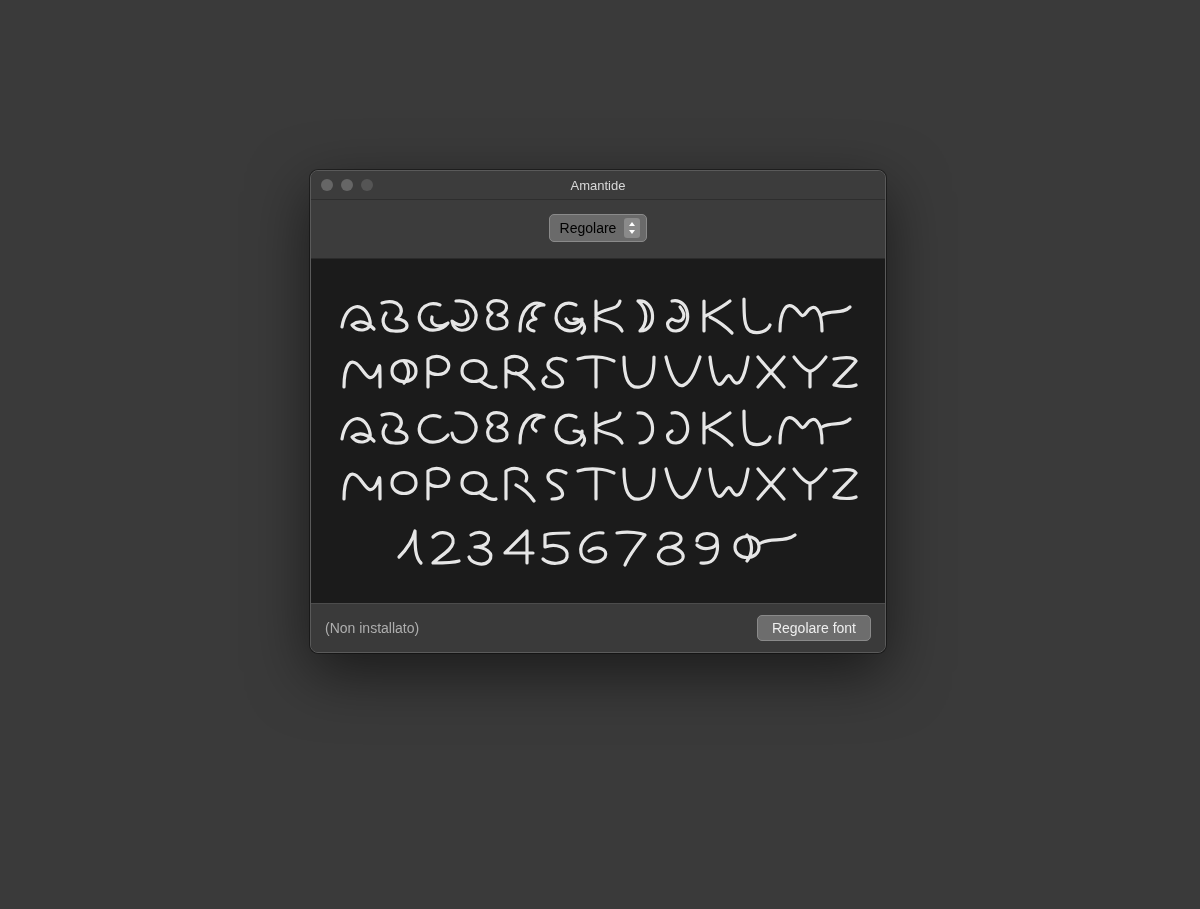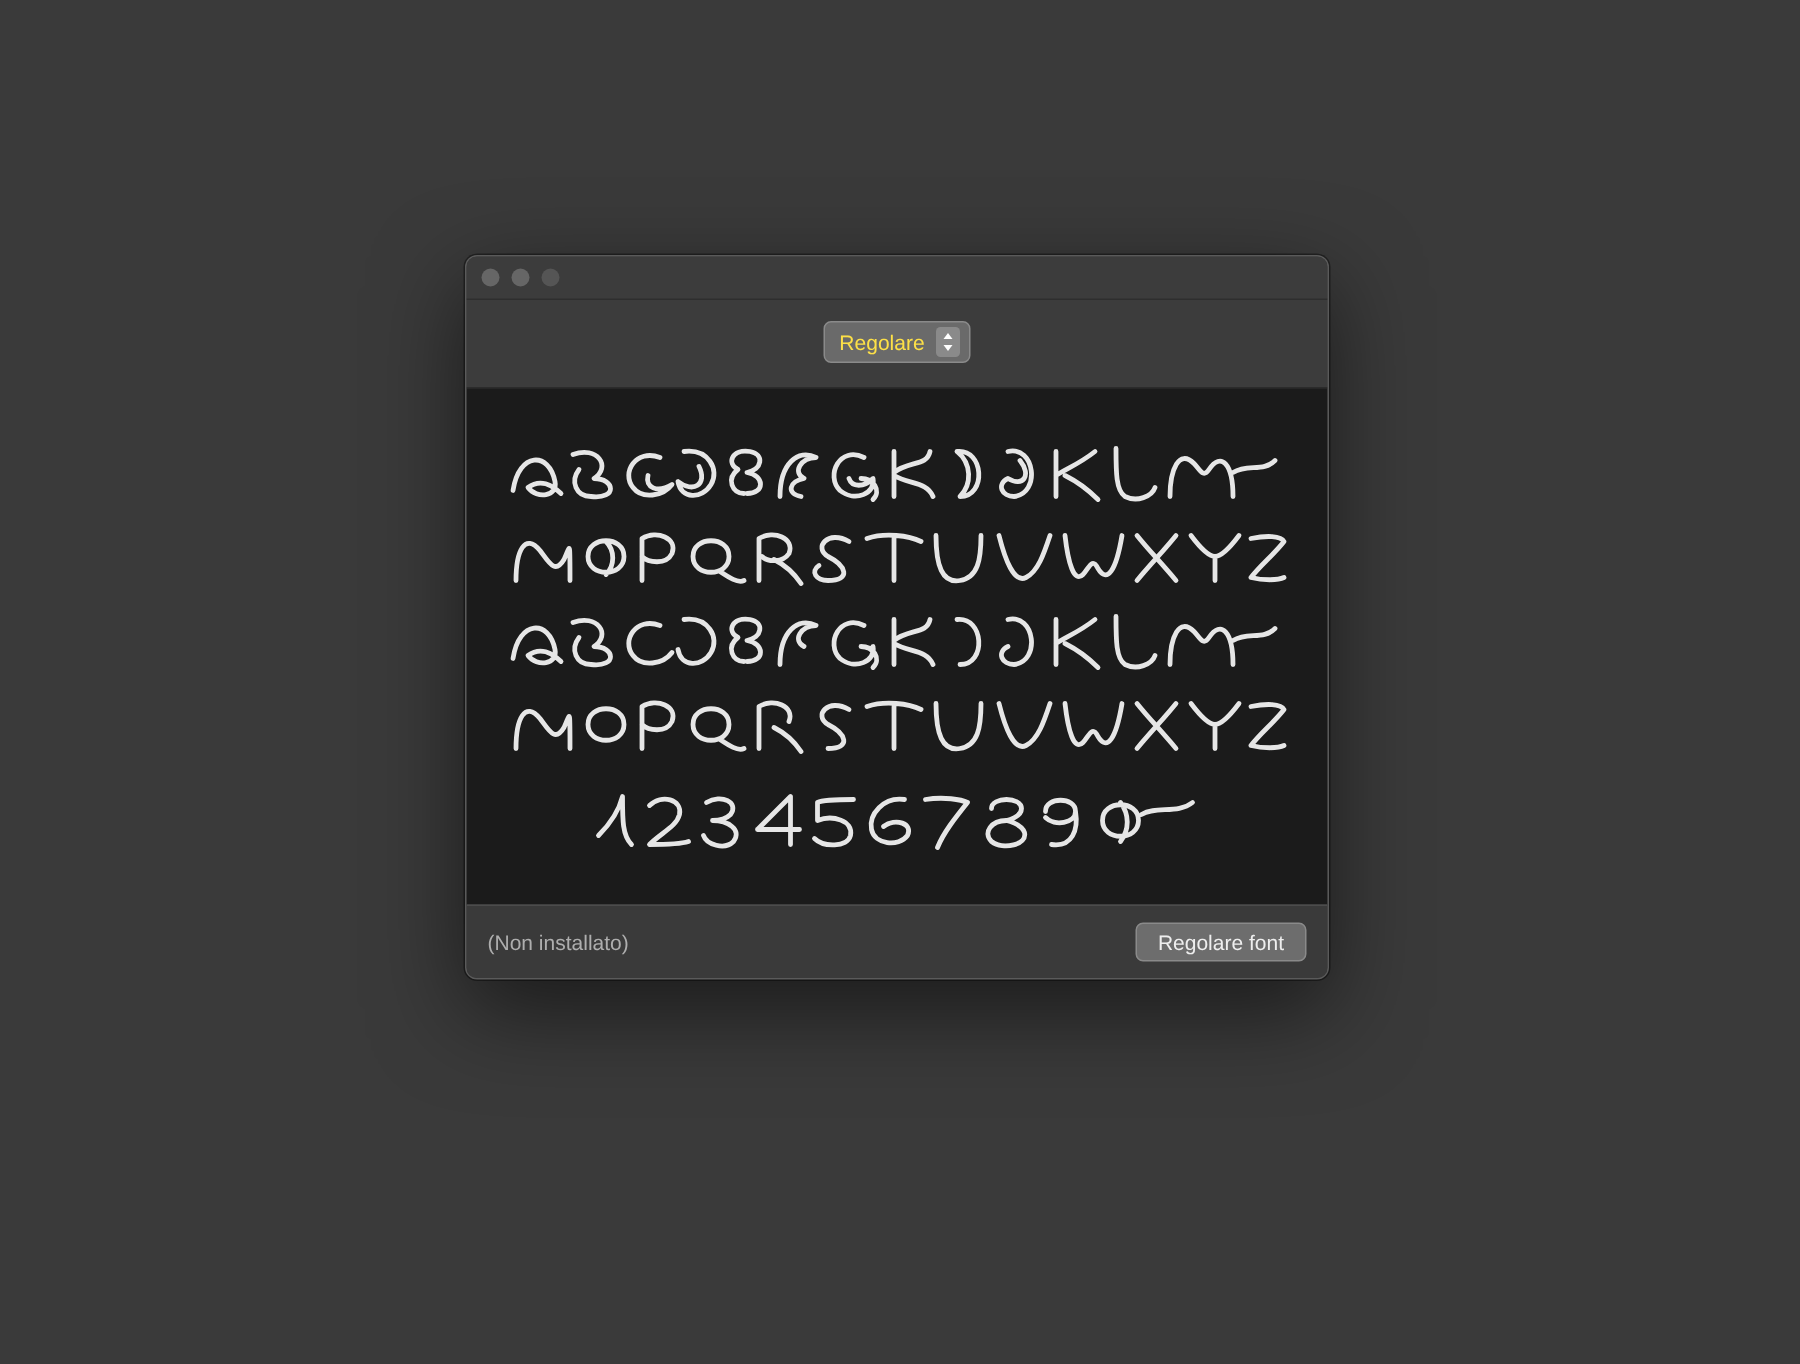--- a/index.html
+++ b/index.html
@@ -62,21 +62,21 @@
     display: flex;
     justify-content: center;
     border-bottom: 1px solid #2b2b2b;
   }
   .select {
     display: inline-flex;
     align-items: center;
     background: #6a6a6a;
     border: 1px solid #8a8a8a;
     border-radius: 5px;
-    color: #fde047;
+    color: #000000;
     font-size: 14px;
     height: 26px;
     padding: 0 6px 0 10px;
     cursor: default;
   }
   .select .label { padding-right: 8px; }
   .select .stepper {
     width: 16px;
     height: 20px;
     background: #8a8a8a;
@@ -127,20 +127,21 @@
 <body>
 
 <div class="window">
 
   <div class="titlebar">
     <div class="traffic">
       <span></span>
       <span></span>
       <span></span>
     </div>
+    <div class="title">Amantide</div>
   </div>
 
   <div class="toolbar">
     <div class="select">
       <span class="label">Regolare</span>
       <span class="stepper">
         <svg width="10" height="14" viewBox="0 0 10 14">
           <path d="M5 1 L8 5 L2 5 Z" fill="#fff"></path>
           <path d="M5 13 L2 9 L8 9 Z" fill="#fff"></path>
         </svg>

